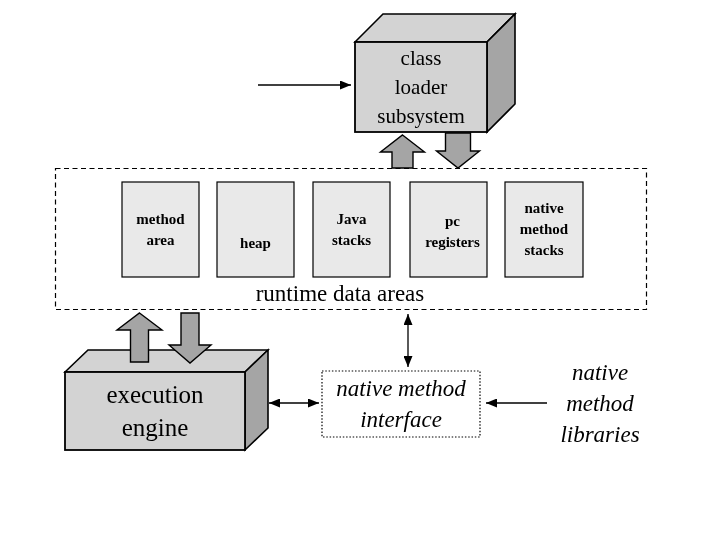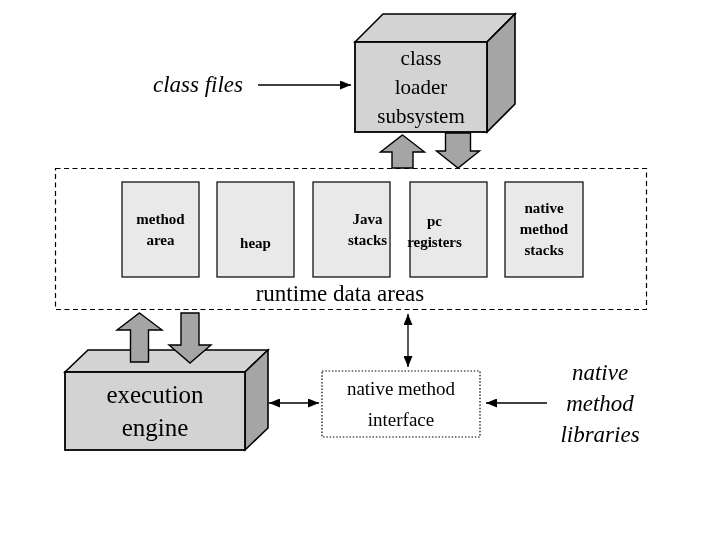--- a/index.html
+++ b/index.html
@@ -33,34 +33,34 @@
     left: 355px; top: 42px; width: 132px; height: 90px;
     font-size: 21px; line-height: 29px;
   }
   .runtime-box-label {
     position: absolute;
     font-size: 15px; font-weight: bold; line-height: 21px;
     text-align: center; white-space: pre-line;
   }
   .rb0 { left: 122px; top: 182px; width: 77px; height: 95px; }
   .rb1 { left: 217px; top: 182px; width: 77px; height: 95px; margin-top: 14px; }
-  .rb2 { left: 313px; top: 182px; width: 77px; height: 95px; padding-left: 16px; }
-  .rb3 { left: 396px; top: 182px; width: 77px; height: 99px; }
+  .rb2 { left: 313px; top: 182px; width: 77px; height: 95px; }
+  .rb3 { left: 414px; top: 182px; width: 77px; height: 99px; }
   .rb4 { left: 505px; top: 182px; width: 78px; height: 95px; }
   .lbl-runtime-caption {
     left: 228px; top: 281px; width: 224px; height: 26px;
     font-size: 23px;
   }
   .lbl-exec-engine {
     left: 65px; top: 372px; width: 180px; height: 78px;
     font-size: 25px; line-height: 33px;
   }
   .lbl-nmi {
     left: 322px; top: 371px; width: 158px; height: 66px;
-    font-size: 19px; line-height: 31px;
+    font-style: italic; font-size: 23px; line-height: 31px;
   }
   .lbl-nml {
     left: 533px; top: 356px; width: 134px; height: 94px;
     font-style: italic; font-size: 23px; line-height: 31px;
   }
 </style>
 </head>
 <body>
 
 <div id="canvas">
@@ -99,21 +99,20 @@
 
     <polygon points="139.5,313 162,330 148.5,330 148.5,362 130.5,362 130.5,330 117,330" fill="#a5a5a5" stroke="#000" stroke-width="1.4"></polygon>
     <polygon points="181,313 199,313 199,345 211,345 190,363 169,345 181,345" fill="#a5a5a5" stroke="#000" stroke-width="1.4"></polygon>
 
     <line x1="258" y1="85" x2="351" y2="85" stroke="#000" stroke-width="1.3" marker-end="url(#arrE)"></line>
     <line x1="408" y1="314" x2="408" y2="367" stroke="#000" stroke-width="1.3" marker-start="url(#arrE)" marker-end="url(#arrE)"></line>
     <line x1="269" y1="403" x2="319" y2="403" stroke="#000" stroke-width="1.3" marker-start="url(#arrE)" marker-end="url(#arrE)"></line>
     <line x1="547" y1="403" x2="486" y2="403" stroke="#000" stroke-width="1.3" marker-end="url(#arrE)"></line>
   </svg>
 
-  <div class="lbl lbl-class-files flexc">class files</div>
 
   <div class="lbl lbl-class-loader flexc">class
 loader
 subsystem</div>
 
   <div class="runtime-box-label rb0 flexc">method
 area</div>
   <div class="runtime-box-label rb1 flexc">heap</div>
   <div class="runtime-box-label rb2 flexc">Java
 stacks</div>

